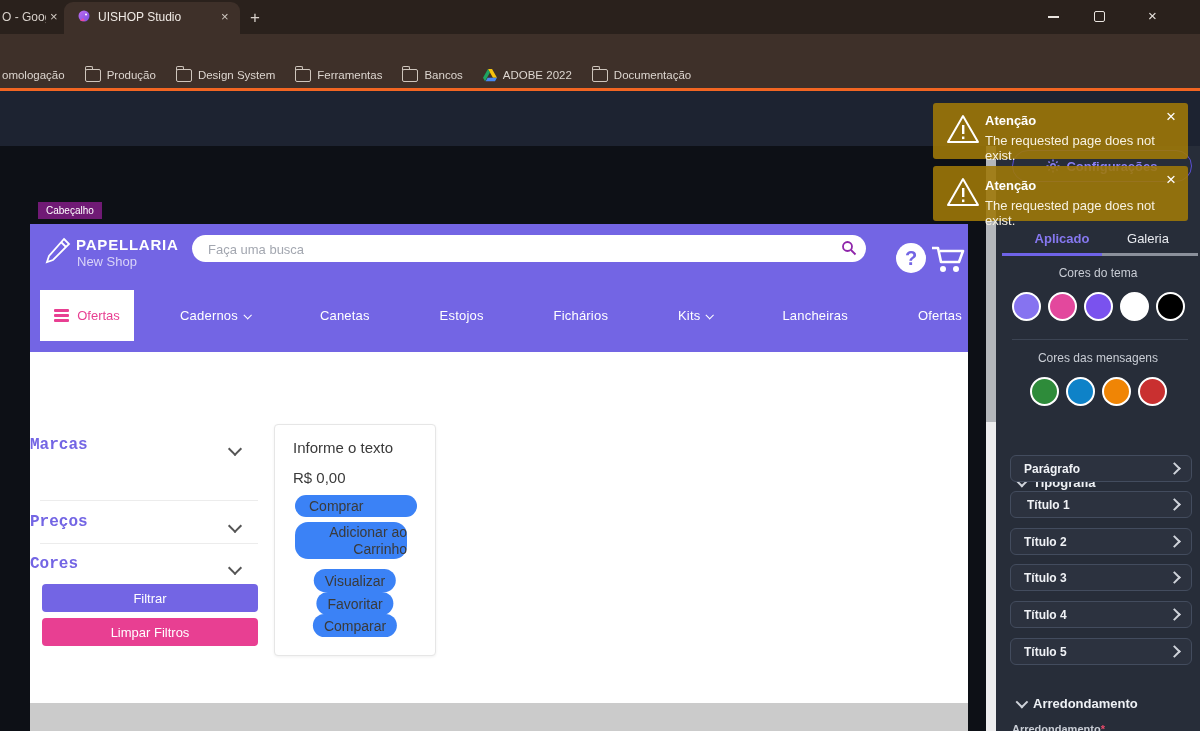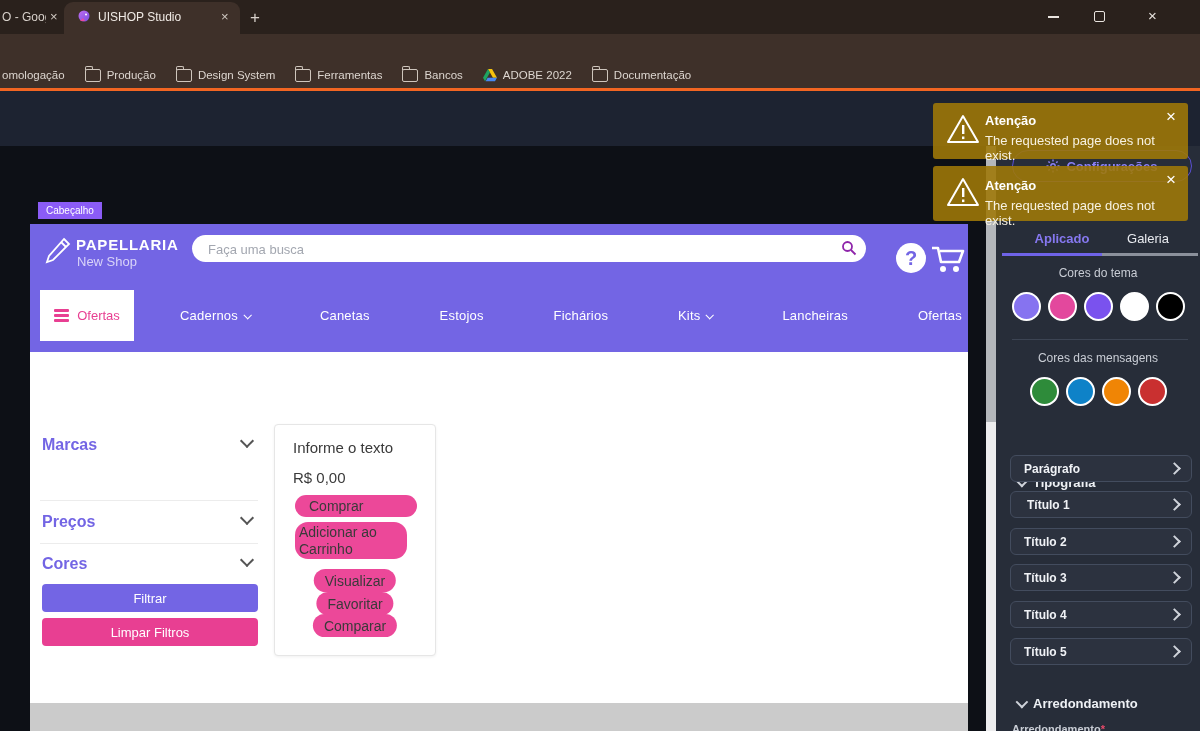--- a/index.html
+++ b/index.html
@@ -90,21 +90,21 @@
   .chev.down{transform:rotate(45deg) translateY(-2px);}
   .chev.right{transform:rotate(-45deg);}
   .typo-btn{left:1010px;width:182px;height:27px;border:1px solid #434c5e;border-radius:6px;background:#2c323f;
      display:flex;align-items:center;justify-content:space-between;padding:0 12px 0 13px;box-sizing:border-box;
      color:#f0f2f6;font-size:12px;font-weight:bold;}
   #round-head{left:1016px;top:696px;}
   #round-field-label{left:1012px;top:723px;color:#c9cdd5;font-size:11px;font-weight:bold;}
   .req{color:#e84a6a;}
 
   
-  #section-tag{left:38px;top:202px;background:#8b5cf6;color:#fff;font-size:10px;padding:3px 8px;}
+  #section-tag{left:38px;top:202px;background:#701a75;color:#fff;font-size:10px;padding:3px 8px;}
   #page{left:30px;top:224px;width:938px;height:479px;background:#fff;}
   #page-header{position:absolute;left:0;top:0;width:938px;height:128px;background:#7365e4;}
   #logo-pencil{position:absolute;left:14px;top:12px;}
   #brand-name{position:absolute;left:46px;top:12px;color:#fff;font-size:15px;font-weight:800;letter-spacing:0.8px;}
   #brand-tag{position:absolute;left:47px;top:30px;color:#d9d4f8;font-size:13px;}
   #search-pill{position:absolute;left:162px;top:11px;width:674px;height:27px;border-radius:14px;background:#fff;}
   #search-input{position:absolute;left:14px;top:0;width:600px;height:27px;border:none;outline:none;font-size:13px;color:#444;
      font-family:"Liberation Sans",sans-serif;background:transparent;}
   #search-input::placeholder{color:#a3a7b0;}
   #search-mag{position:absolute;right:9px;top:5px;}
@@ -114,31 +114,31 @@
   #nav-active{position:absolute;left:10px;top:66px;width:94px;height:51px;background:#fff;
      display:flex;align-items:center;justify-content:center;gap:8px;}
   .burger{display:inline-block;width:15px;}
   .burger i{display:block;height:2.5px;background:#e83f92;margin:2.5px 0;border-radius:1px;}
   #nav-active span{color:#e83f92;font-size:13px;}
   #nav-items{position:absolute;left:150px;top:66px;width:782px;height:51px;display:flex;align-items:center;
      justify-content:space-between;}
   .nav-it{color:#fff;font-size:13px;display:flex;align-items:center;gap:6px;letter-spacing:0.2px;}
   .nav-chev{width:5px;height:5px;border-right:1.5px solid #fff;border-bottom:1.5px solid #fff;transform:rotate(45deg) translateY(-1px);display:inline-block;}
 
-  .fgroup-head{position:absolute;left:12px;width:210px;display:flex;justify-content:space-between;align-items:flex-start;}
+  .fgroup-head{position:absolute;left:0;width:210px;display:flex;justify-content:space-between;align-items:flex-end;font-family:Liberation Mono, monospace;}
   .fgroup-head b{color:#7365e4;font-size:16px;}
   .fchev{width:8px;height:8px;border-right:2px solid #555;border-bottom:2px solid #555;transform:rotate(45deg);}
   .fdivider{position:absolute;left:10px;width:218px;height:1px;background:#ececec;}
   .fbtn{position:absolute;left:12px;width:216px;height:28px;border-radius:4px;color:#fff;font-size:13px;
      display:flex;align-items:center;justify-content:center;}
 
   #product-card{position:absolute;left:244px;top:200px;width:160px;height:230px;background:#fff;
      border:1px solid #e6e6e6;border-radius:4px;box-shadow:0 1px 3px rgba(0,0,0,0.06);}
   .card-txt{position:absolute;left:18px;color:#3a3a3a;font-size:15px;}
-  .pill{position:absolute;background:#ec4899;border-radius:13px;color:#3a3a3a;font-size:14px;display:flex;align-items:center;}
+  .pill{position:absolute;background:#3b82f6;border-radius:13px;color:#3a3a3a;font-size:14px;display:flex;align-items:center;text-align:right;}
   .pill.link{left:50%;transform:translateX(-50%);padding:0 11px;height:23px;}
 
   #footer-strip{left:30px;top:703px;width:938px;height:28px;background:#cbcbcb;}
 
   
   .toast{left:933px;width:255px;background:rgba(158,120,8,0.89);border-radius:3px;z-index:50;color:#fff;}
   #toast-1{top:103px;height:56px;}
   #toast-2{top:166px;height:55px;}
   .toast .warn{position:absolute;left:13px;top:11px;}
   .toast .t-title{position:absolute;left:52px;top:10px;font-size:13px;font-weight:bold;}

